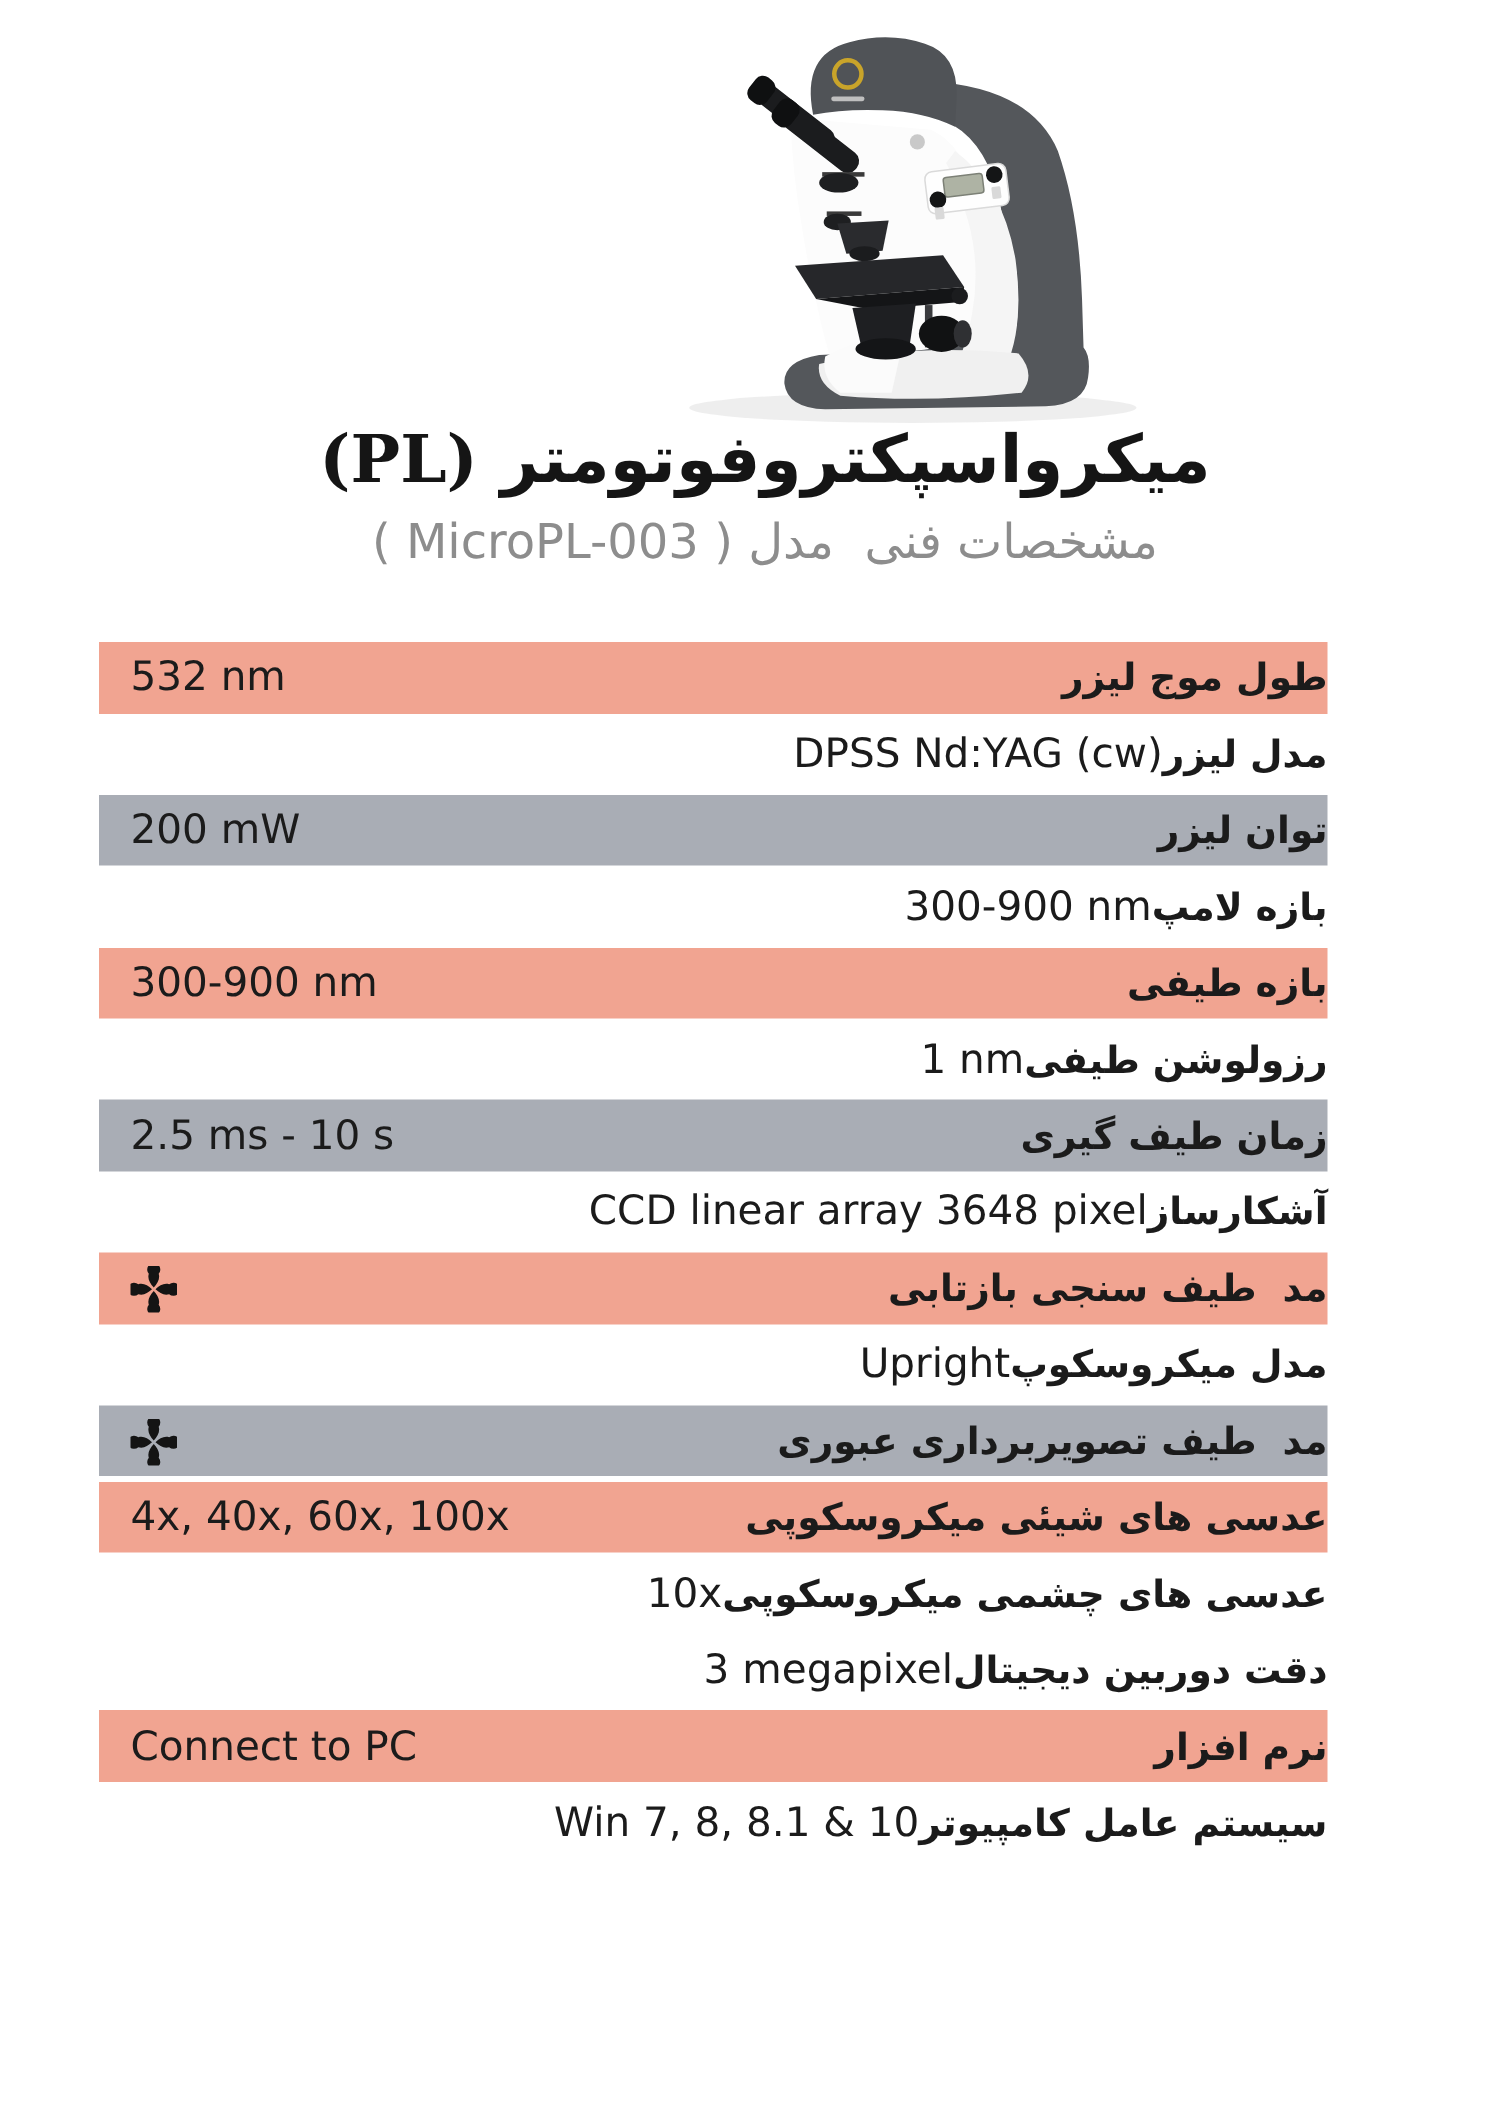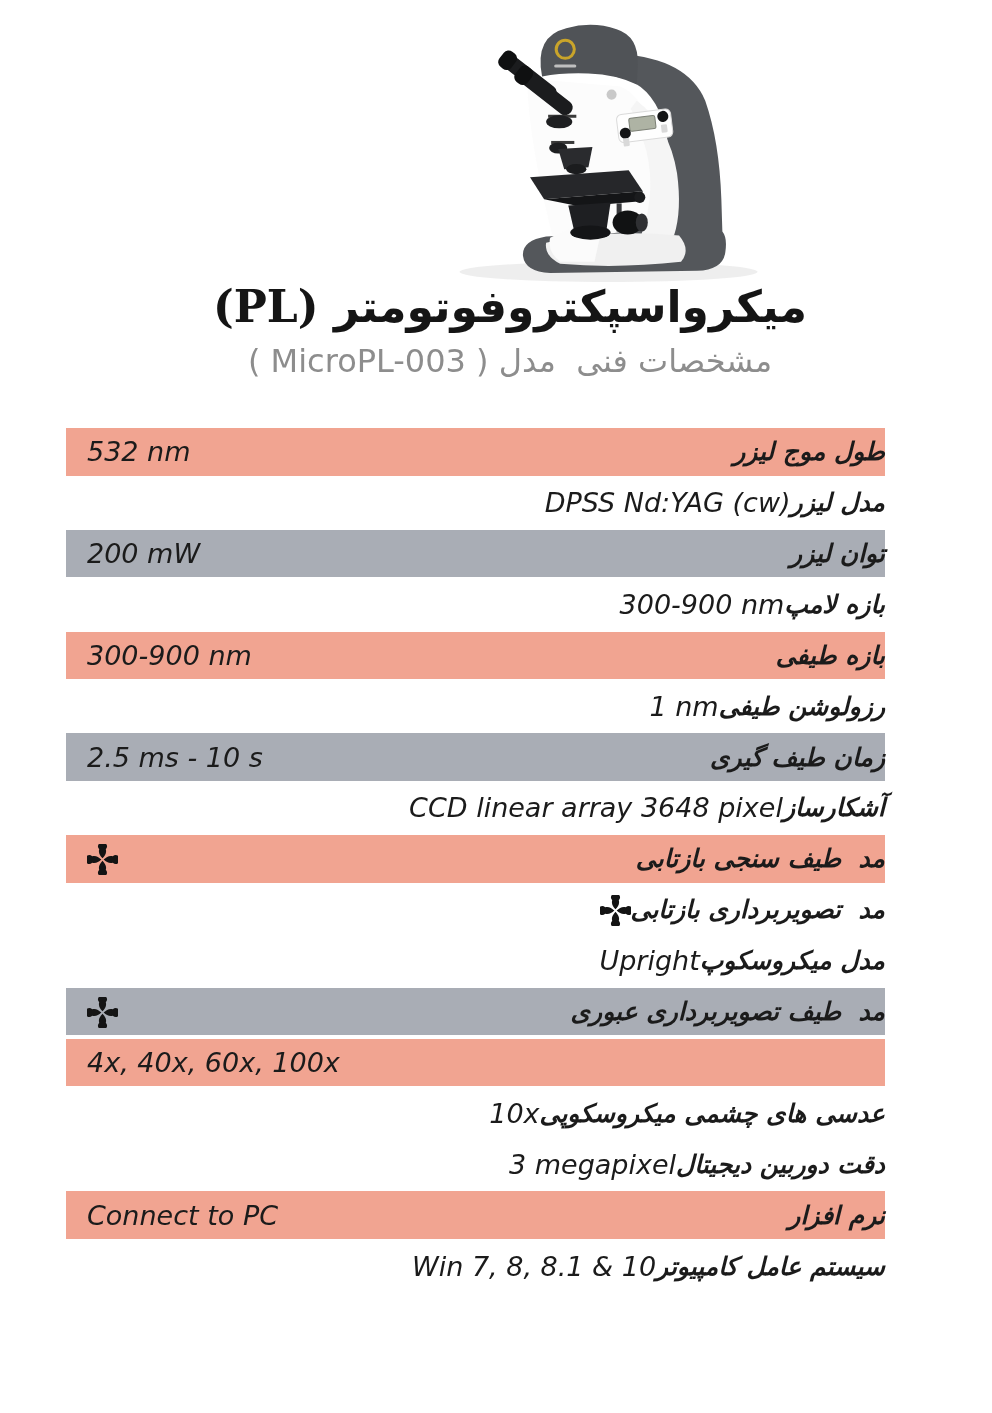--- a/index.html
+++ b/index.html
@@ -22,21 +22,21 @@
     line-height: 1.15; letter-spacing: 0;
   }
   .page-title .latin { font-family: "DejaVu Serif", serif; font-weight: 600; }
   .page-subtitle {
     direction: rtl; unicode-bidi: isolate;
     font-size: 32px; color: var(--subtitle-color, #8d8d8d);
     margin-top: 9px; white-space: pre;
   }
 
   
-  .spec-table { position: absolute; top: 428px; left: 66px; width: 819px; font-style: italic; }
+  .spec-table { position: absolute; top: 428px; left: 66px; width: 819px; }
   .row {
     height: 47.5px; margin-bottom: 3.4px;
     display: flex; align-items: center; justify-content: space-between;
   }
   .bg-salmon { background: var(--salmon, #F1A491); }
   .bg-gray   { background: var(--gray, #A9ADB5); }
   .bg-white  { background: transparent; justify-content: flex-end; }
   .value {
     direction: ltr; unicode-bidi: isolate;
     font-size: 27px; color: var(--body-text, #1b1b1b);
@@ -164,49 +164,39 @@
       <div class="row bg-salmon">
         <div class="value"><svg width="31" height="31" viewBox="-16 -16 32 32">
             <g fill="#141414">
               <path transform="rotate(0)" d="M0 -1.2 C 2.6 -4, 4.5 -7.2, 3.4 -10.6 A 4.5 4.5 0 1 0 -3.4 -10.6 C -4.5 -7.2, -2.6 -4, 0 -1.2 Z"></path>
               <path transform="rotate(90)" d="M0 -1.2 C 2.6 -4, 4.5 -7.2, 3.4 -10.6 A 4.5 4.5 0 1 0 -3.4 -10.6 C -4.5 -7.2, -2.6 -4, 0 -1.2 Z"></path>
               <path transform="rotate(180)" d="M0 -1.2 C 2.6 -4, 4.5 -7.2, 3.4 -10.6 A 4.5 4.5 0 1 0 -3.4 -10.6 C -4.5 -7.2, -2.6 -4, 0 -1.2 Z"></path>
               <path transform="rotate(270)" d="M0 -1.2 C 2.6 -4, 4.5 -7.2, 3.4 -10.6 A 4.5 4.5 0 1 0 -3.4 -10.6 C -4.5 -7.2, -2.6 -4, 0 -1.2 Z"></path>
             </g>
           </svg></div>
         <div class="label">مد  طیف سنجی بازتابی</div>
-      </div>
-      <div class="row bg-white">
-        <div class="value"><svg width="31" height="31" viewBox="-16 -16 32 32">
-            <g fill="#141414">
-              <path transform="rotate(0)" d="M0 -1.2 C 2.6 -4, 4.5 -7.2, 3.4 -10.6 A 4.5 4.5 0 1 0 -3.4 -10.6 C -4.5 -7.2, -2.6 -4, 0 -1.2 Z"></path>
-              <path transform="rotate(90)" d="M0 -1.2 C 2.6 -4, 4.5 -7.2, 3.4 -10.6 A 4.5 4.5 0 1 0 -3.4 -10.6 C -4.5 -7.2, -2.6 -4, 0 -1.2 Z"></path>
-              <path transform="rotate(180)" d="M0 -1.2 C 2.6 -4, 4.5 -7.2, 3.4 -10.6 A 4.5 4.5 0 1 0 -3.4 -10.6 C -4.5 -7.2, -2.6 -4, 0 -1.2 Z"></path>
-              <path transform="rotate(270)" d="M0 -1.2 C 2.6 -4, 4.5 -7.2, 3.4 -10.6 A 4.5 4.5 0 1 0 -3.4 -10.6 C -4.5 -7.2, -2.6 -4, 0 -1.2 Z"></path>
-            </g>
-          </svg></div>
-        <div class="label">مد  تصویربرداری بازتابی</div>
       </div>
       <div class="row bg-white">
         <div class="value">Upright</div>
         <div class="label">مدل میکروسکوپ</div>
       </div>
       <div class="row bg-gray">
         <div class="value"><svg width="31" height="31" viewBox="-16 -16 32 32">
             <g fill="#141414">
               <path transform="rotate(0)" d="M0 -1.2 C 2.6 -4, 4.5 -7.2, 3.4 -10.6 A 4.5 4.5 0 1 0 -3.4 -10.6 C -4.5 -7.2, -2.6 -4, 0 -1.2 Z"></path>
               <path transform="rotate(90)" d="M0 -1.2 C 2.6 -4, 4.5 -7.2, 3.4 -10.6 A 4.5 4.5 0 1 0 -3.4 -10.6 C -4.5 -7.2, -2.6 -4, 0 -1.2 Z"></path>
               <path transform="rotate(180)" d="M0 -1.2 C 2.6 -4, 4.5 -7.2, 3.4 -10.6 A 4.5 4.5 0 1 0 -3.4 -10.6 C -4.5 -7.2, -2.6 -4, 0 -1.2 Z"></path>
               <path transform="rotate(270)" d="M0 -1.2 C 2.6 -4, 4.5 -7.2, 3.4 -10.6 A 4.5 4.5 0 1 0 -3.4 -10.6 C -4.5 -7.2, -2.6 -4, 0 -1.2 Z"></path>
             </g>
           </svg></div>
         <div class="label">مد  طیف تصویربرداری عبوری</div>
       </div>
       <div class="row bg-salmon">
         <div class="value">4x, 40x, 60x, 100x</div>
+        <div class="label">عدسی های شیئی میکروسکوپی</div>
       </div>
       <div class="row bg-white">
         <div class="value">10x</div>
         <div class="label">عدسی های چشمی میکروسکوپی</div>
       </div>
       <div class="row bg-white">
         <div class="value">3 megapixel</div>
         <div class="label">دقت دوربین دیجیتال</div>
       </div>
       <div class="row bg-salmon">

